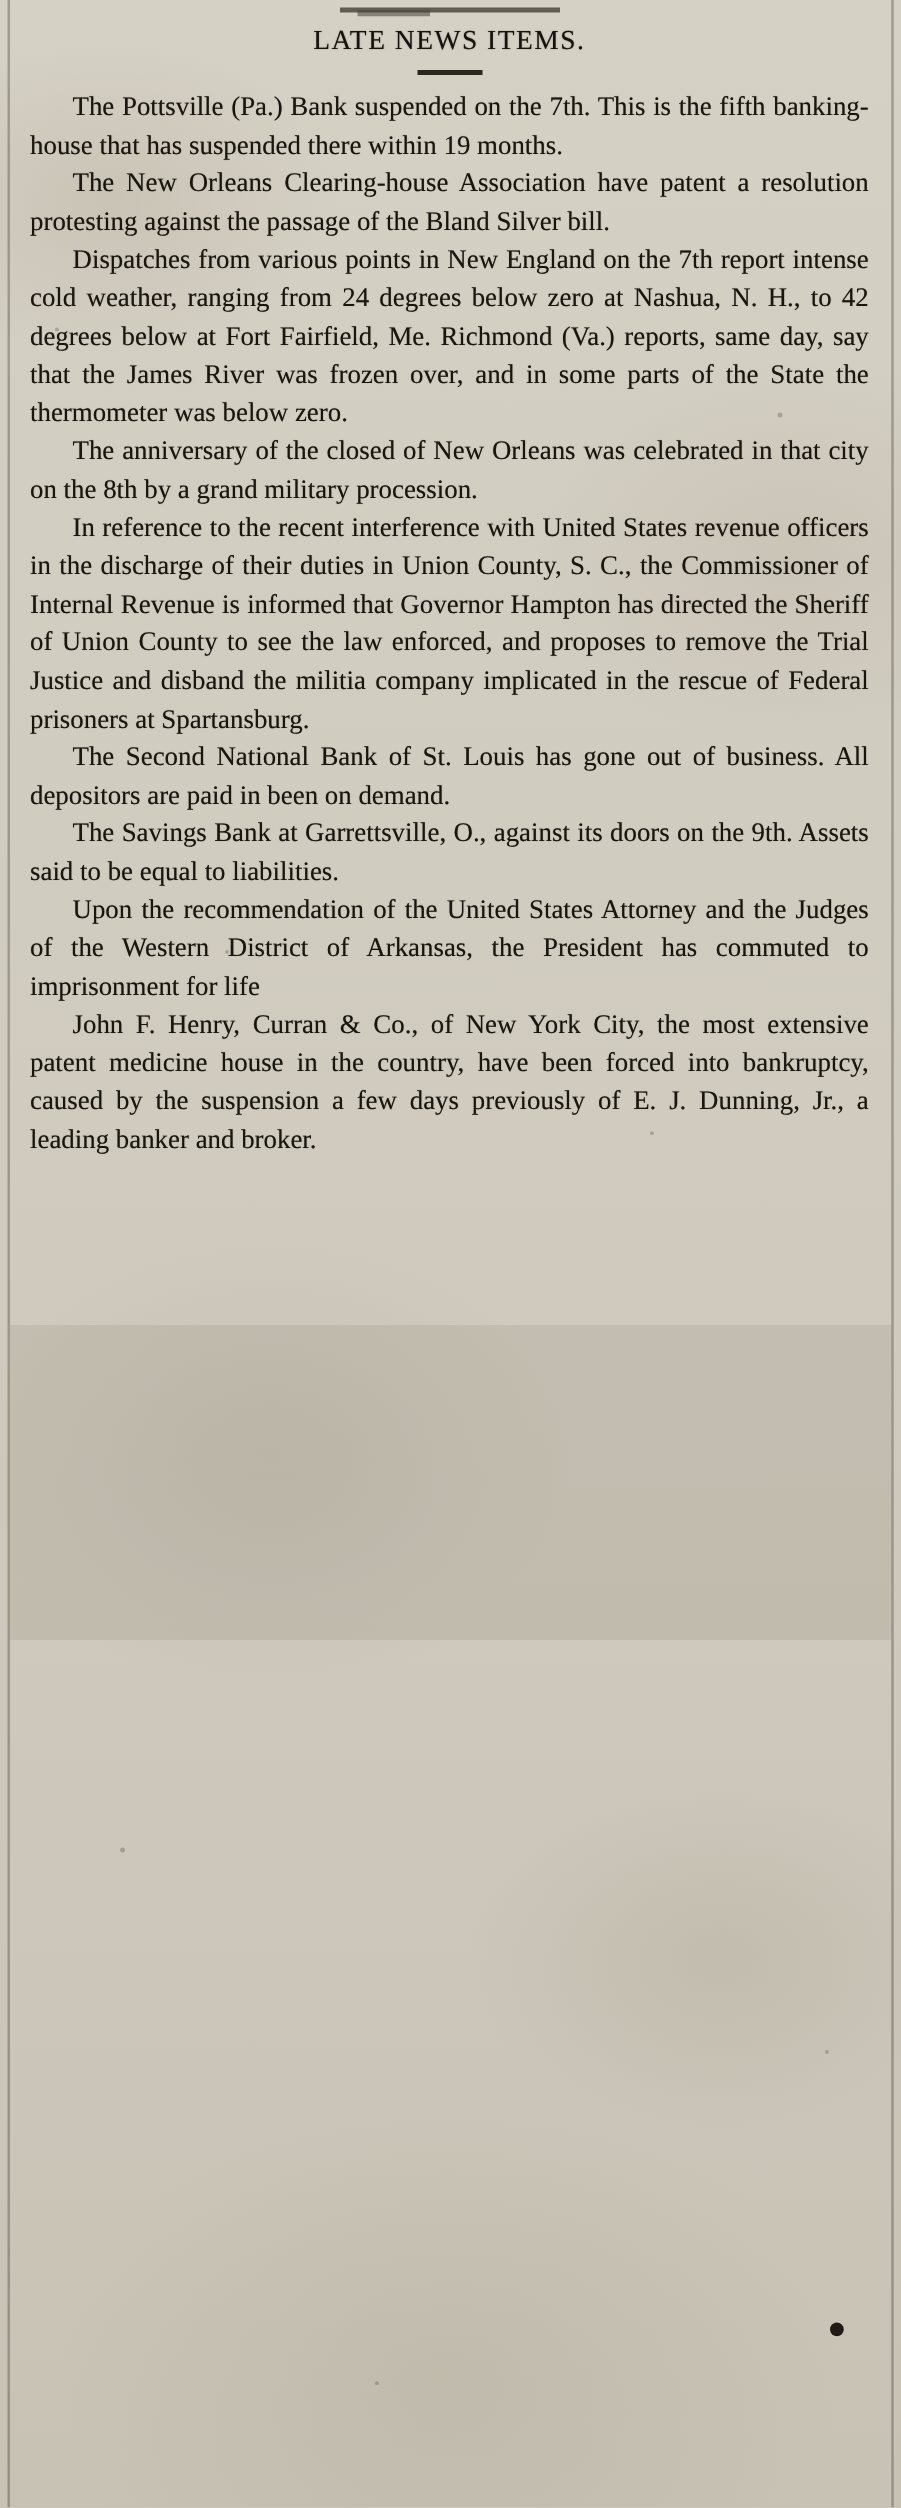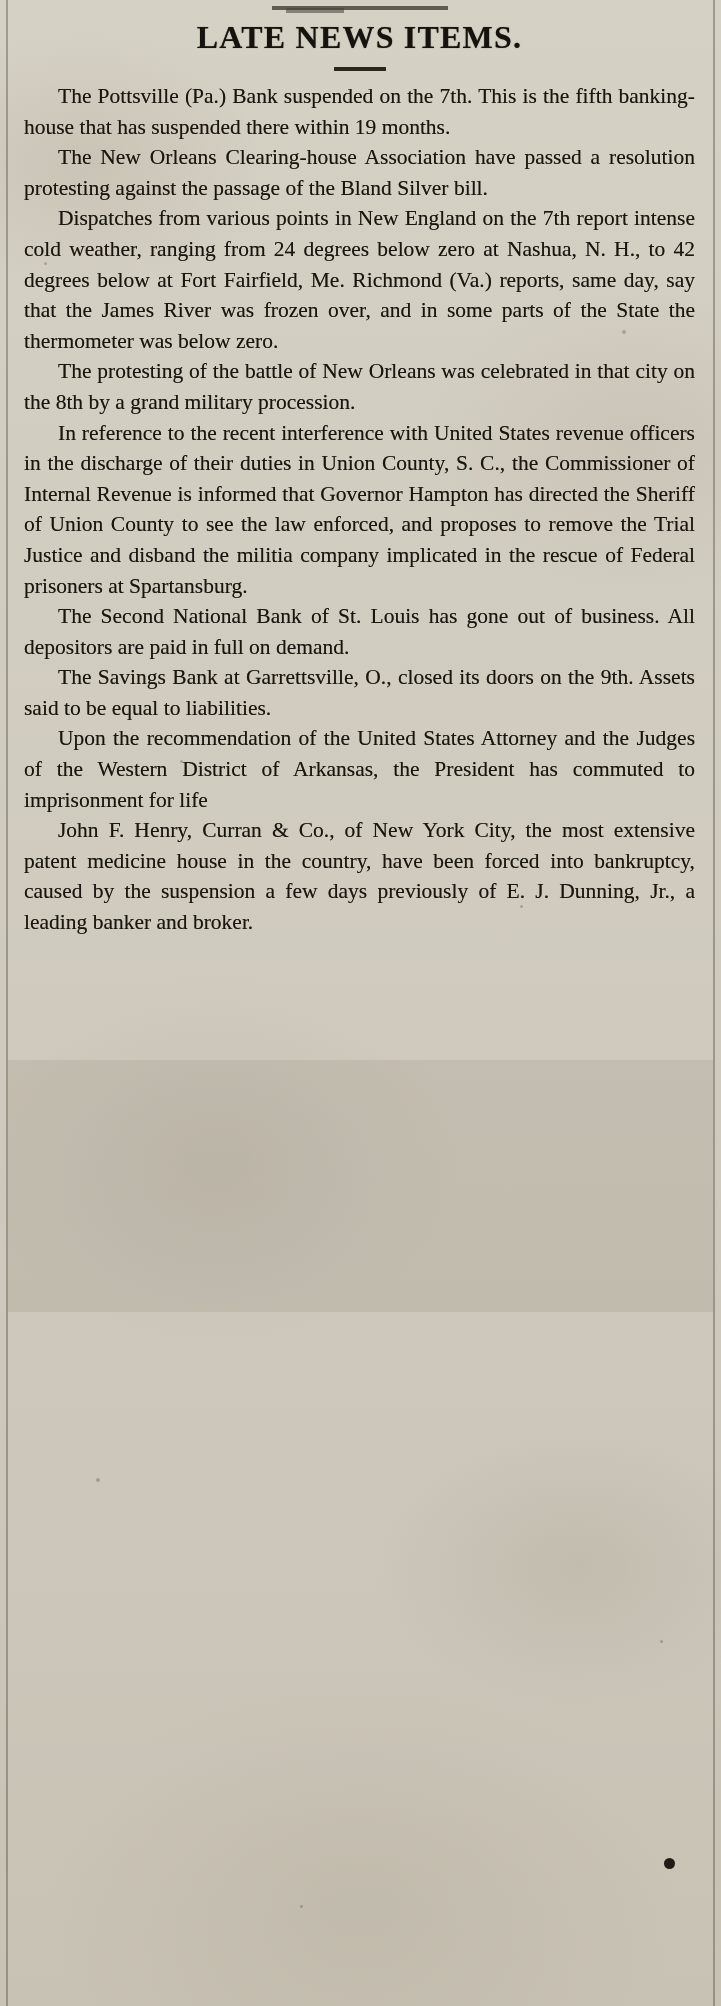--- a/index.html
+++ b/index.html
@@ -59,22 +59,22 @@
     left: 262px;
     width: 58px;
     height: 5px;
     background: #46413a;
     opacity: 0.55;
   }
 
   .headline {
     text-align: center;
     font-family: "Liberation Serif", serif;
-    font-weight: bold;
-    font-size: 32px;
+    font-weight: normal;
+    font-size: 22px;
     letter-spacing: 1.2px;
     color: #16130e;
     margin: 9px 0 0 0;
     text-shadow: 0 0 1px rgba(20,17,12,0.55);
   }
 
   .dinkus {
     margin: 11px auto 10px auto;
     width: 52px;
     height: 4px;
@@ -138,26 +138,26 @@
     <div style="position:relative;">
       <div class="top-rule"></div>
       <div class="top-rule-frag"></div>
     </div>
 
     <h1 class="headline">LATE NEWS ITEMS.</h1>
 
     <div class="dinkus"></div>
 
     <p class="item">The Pottsville (Pa.) Bank suspended on the 7th.  This is the fifth banking-house that has suspended there within 19 months.</p>
-    <p class="item">The New Orleans Clearing-house Association have passed a resolution protesting against the passage of the Bland Silver bill.</p>
+    <p class="item">The New Orleans Clearing-house Association have patent a resolution protesting against the passage of the Bland Silver bill.</p>
     <p class="item">Dispatches from various points in New England on the 7th report intense cold weather, ranging from 24 degrees below zero at Nashua, N. H., to 42 degrees below at Fort Fairfield, Me. Richmond (Va.) reports, same day, say that the James River was frozen over, and in some parts of the State the thermometer was below zero.</p>
-    <p class="item">The protesting of the battle of New Orleans was celebrated in that city on the 8th by a grand military procession.</p>
+    <p class="item">The anniversary of the closed of New Orleans was celebrated in that city on the 8th by a grand military procession.</p>
     <p class="item">In reference to the recent interference with United States revenue officers in the discharge of their duties in Union County, S. C., the Commissioner of Internal Revenue is informed that Governor Hampton has directed the Sheriff of Union County to see the law enforced, and proposes to remove the Trial Justice and disband the militia company implicated in the rescue of Federal prisoners at Spartansburg.</p>
-    <p class="item">The Second National Bank of St. Louis has gone out of business.  All depositors are paid in full on demand.</p>
-    <p class="item">The Savings Bank at Garrettsville, O., closed its doors on the 9th.  Assets said to be equal to liabilities.</p>
+    <p class="item">The Second National Bank of St. Louis has gone out of business.  All depositors are paid in been on demand.</p>
+    <p class="item">The Savings Bank at Garrettsville, O., against its doors on the 9th.  Assets said to be equal to liabilities.</p>
     <p class="item">Upon the recommendation of the United States Attorney and the Judges of the Western District of Arkansas, the President has commuted to imprisonment for life</p>
     <p class="item">John F. Henry, Curran &amp; Co., of New York City, the most extensive patent medicine house in the country, have been forced into bankruptcy, caused by the suspension a few days previously of E. J. Dunning, Jr., a leading banker and broker.</p>
 
   </div>
 
   <div class="blot" style="left:664px;top:1858px;width:11px;height:11px;"></div>
 
 </div>
 
 </body></html>

